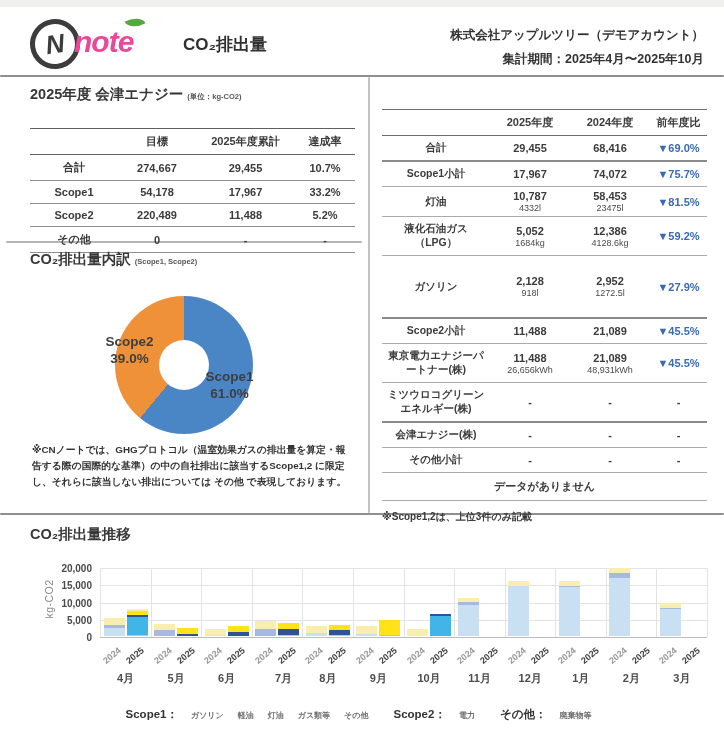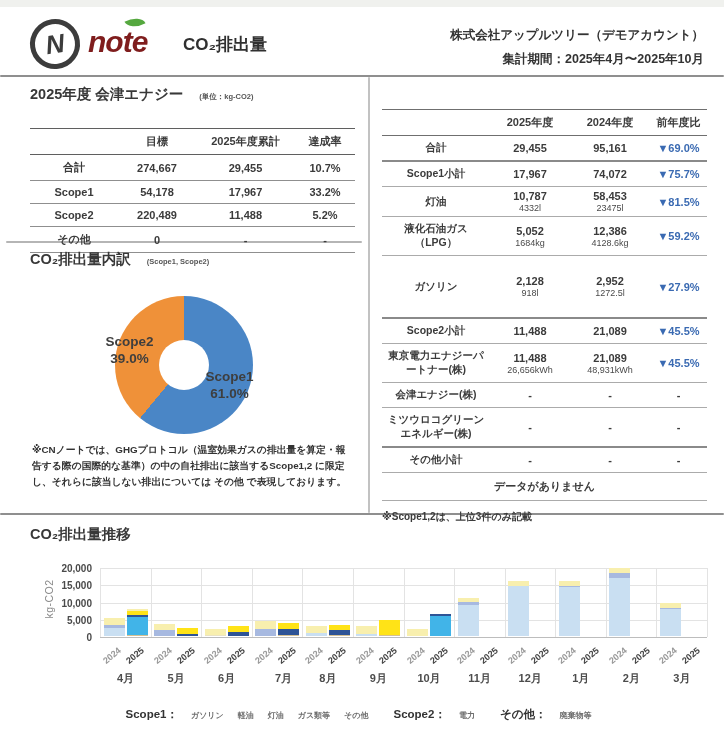--- a/index.html
+++ b/index.html
@@ -6,34 +6,34 @@
   #page{position:relative;width:724px;height:740px;background:#ffffff;overflow:hidden;
         font-family:"Liberation Sans","DejaVu Sans",sans-serif;color:#3b3b3b;}
   .topstrip{position:absolute;left:0;top:0;width:724px;height:7px;background:#f0f1ee;}
 
   
   #header{position:absolute;left:0;top:7px;width:724px;height:68px;}
   #logo{position:absolute;left:30px;top:8px;width:150px;height:52px;}
   .logo-ring{position:absolute;left:0;top:4px;width:40px;height:40px;border:5px solid #3c3c3c;border-radius:50%;
              display:flex;align-items:center;justify-content:center;font-style:italic;font-weight:bold;
              font-size:26px;color:#3c3c3c;transform:rotate(-8deg);background:#fff;}
-  .logo-note{position:absolute;left:58px;top:10px;font-style:italic;font-weight:bold;font-size:30px;color:#7f1d1d;letter-spacing:-1px;}
+  .logo-note{position:absolute;left:44px;top:10px;font-style:italic;font-weight:bold;font-size:30px;color:#ec4899;letter-spacing:-1px;}
   .logo-leaf{position:absolute;left:96px;top:2px;width:18px;height:11px;background:#55a83f;border-radius:0 100% 0 100%;transform:rotate(-28deg);}
   #page-title{position:absolute;left:183px;top:26px;font-size:17px;font-weight:bold;color:#303030;}
   #header-right{position:absolute;right:20px;top:16px;text-align:right;font-size:12.5px;font-weight:bold;color:#333;line-height:1.95;}
 
   
   .hdiv1{position:absolute;left:0;top:75px;width:724px;height:2px;background:#8f8f8f;border-radius:2px;}
   .vdiv{position:absolute;left:368px;top:77px;width:2px;height:436px;background:#c2c2c2;border-radius:2px;}
   .hdiv2{position:absolute;left:6px;top:241px;width:356px;height:2px;background:#b5b5b5;border-radius:2px;}
   .hdiv3{position:absolute;left:0;top:513px;width:724px;height:2px;background:#8f8f8f;border-radius:2px;}
 
   
   .panel-title{font-size:14.5px;font-weight:bold;color:#383838;}
-  .unit-note{font-size:7.5px;font-weight:bold;color:#555;margin-left:12px;}
+  .unit-note{font-size:7.5px;font-weight:bold;color:#555;margin-left:0;}
 
   #target-panel{position:absolute;left:30px;top:85px;width:328px;height:150px;}
   #breakdown-panel{position:absolute;left:382px;top:85px;width:328px;height:424px;}
   #donut-panel{position:absolute;left:30px;top:250px;width:328px;height:260px;}
   #trend-panel{position:absolute;left:0;top:513px;width:724px;height:227px;}
 
   table.tbl{border-collapse:collapse;table-layout:fixed;width:325px;margin-top:24px;}
   table.tbl th,table.tbl td{text-align:center;font-weight:bold;font-size:11px;color:#3b3b3b;padding:5px 2px;}
   table.tbl th{font-size:11px;}
   .sub{display:block;font-size:9px;font-weight:normal;color:#4a4a4a;margin-top:1px;}
@@ -151,21 +151,21 @@
             <th style="border-top: 1.6px solid rgb(111, 111, 111); border-bottom: 1.6px solid rgb(111, 111, 111);"></th>
             <th style="border-top: 1.6px solid rgb(111, 111, 111); border-bottom: 1.6px solid rgb(111, 111, 111);">2025年度</th>
             <th style="border-top: 1.6px solid rgb(111, 111, 111); border-bottom: 1.6px solid rgb(111, 111, 111);">2024年度</th>
             <th style="border-top: 1.6px solid rgb(111, 111, 111); border-bottom: 1.6px solid rgb(111, 111, 111);">前年度比</th>
           </tr>
         </thead>
         <tbody>
           <tr>
             <td style="border-bottom: 2.6px solid rgb(138, 138, 138); padding: 5px 2px; font-size: 10.5px;"><span>合計</span></td>
             <td style="border-bottom: 2.6px solid rgb(138, 138, 138); padding: 5px 2px;"><span>29,455</span></td>
-            <td style="border-bottom: 2.6px solid rgb(138, 138, 138); padding: 5px 2px;"><span>95,161</span></td>
+            <td style="border-bottom: 2.6px solid rgb(138, 138, 138); padding: 5px 2px;"><span>68,416</span></td>
             <td style="border-bottom: 2.6px solid rgb(138, 138, 138); padding: 5px 2px;"><span class="yoy">▼69.0%</span></td>
           </tr>
           <tr>
             <td style="border-bottom: 1.2px solid rgb(171, 171, 171); padding: 5px 2px; font-size: 10.5px;"><span>Scope1小計</span></td>
             <td style="border-bottom: 1.2px solid rgb(171, 171, 171); padding: 5px 2px;"><span>17,967</span></td>
             <td style="border-bottom: 1.2px solid rgb(171, 171, 171); padding: 5px 2px;"><span>74,072</span></td>
             <td style="border-bottom: 1.2px solid rgb(171, 171, 171); padding: 5px 2px;"><span class="yoy">▼75.7%</span></td>
           </tr>
           <tr>
             <td style="border-bottom: 1.2px solid rgb(171, 171, 171); padding: 5px 2px; font-size: 10.5px;"><span>灯油</span></td>
@@ -191,30 +191,30 @@
             <td style="border-bottom: 1.2px solid rgb(171, 171, 171); padding: 5px 2px;"><span>21,089</span></td>
             <td style="border-bottom: 1.2px solid rgb(171, 171, 171); padding: 5px 2px;"><span class="yoy">▼45.5%</span></td>
           </tr>
           <tr>
             <td style="border-bottom: 1.2px solid rgb(171, 171, 171); padding: 5px 2px; font-size: 10.5px;"><span>東京電力エナジーパートナー(株)</span></td>
             <td style="border-bottom: 1.2px solid rgb(171, 171, 171); padding: 3px 2px;"><span>11,488</span><span class="sub">26,656kWh</span></td>
             <td style="border-bottom: 1.2px solid rgb(171, 171, 171); padding: 3px 2px;"><span>21,089</span><span class="sub">48,931kWh</span></td>
             <td style="border-bottom: 1.2px solid rgb(171, 171, 171); padding: 5px 2px;"><span class="yoy">▼45.5%</span></td>
           </tr>
           <tr>
-            <td style="border-bottom: 1.2px solid rgb(171, 171, 171); padding: 5px 2px; font-size: 10.5px;"><span>会津エナジー(株)</span></td>
-            <td style="border-bottom: 1.2px solid rgb(171, 171, 171); padding: 5px 2px;"><span>-</span></td>
-            <td style="border-bottom: 1.2px solid rgb(171, 171, 171); padding: 5px 2px;"><span>-</span></td>
-            <td style="border-bottom: 1.2px solid rgb(171, 171, 171); padding: 5px 2px;"><span>-</span></td>
-          </tr>
-          <tr>
             <td style="border-bottom: 2.6px solid rgb(138, 138, 138); padding: 5px 2px; font-size: 10.5px;"><span>ミツウロコグリーンエネルギー(株)</span></td>
             <td style="border-bottom: 2.6px solid rgb(138, 138, 138); padding: 5px 2px;"><span>-</span></td>
             <td style="border-bottom: 2.6px solid rgb(138, 138, 138); padding: 5px 2px;"><span>-</span></td>
             <td style="border-bottom: 2.6px solid rgb(138, 138, 138); padding: 5px 2px;"><span>-</span></td>
+          </tr>
+          <tr>
+            <td style="border-bottom: 1.2px solid rgb(171, 171, 171); padding: 5px 2px; font-size: 10.5px;"><span>会津エナジー(株)</span></td>
+            <td style="border-bottom: 1.2px solid rgb(171, 171, 171); padding: 5px 2px;"><span>-</span></td>
+            <td style="border-bottom: 1.2px solid rgb(171, 171, 171); padding: 5px 2px;"><span>-</span></td>
+            <td style="border-bottom: 1.2px solid rgb(171, 171, 171); padding: 5px 2px;"><span>-</span></td>
           </tr>
           <tr>
             <td style="border-bottom: 1.2px solid rgb(171, 171, 171); padding: 5px 2px; font-size: 10.5px;"><span>その他小計</span></td>
             <td style="border-bottom: 1.2px solid rgb(171, 171, 171); padding: 5px 2px;"><span>-</span></td>
             <td style="border-bottom: 1.2px solid rgb(171, 171, 171); padding: 5px 2px;"><span>-</span></td>
             <td style="border-bottom: 1.2px solid rgb(171, 171, 171); padding: 5px 2px;"><span>-</span></td>
           </tr>
           <tr>
             <td class="nodata-cell" colspan="4" style="border-bottom: 1.2px solid rgb(171, 171, 171); padding: 6px 2px;">データがありません</td>
           </tr>

